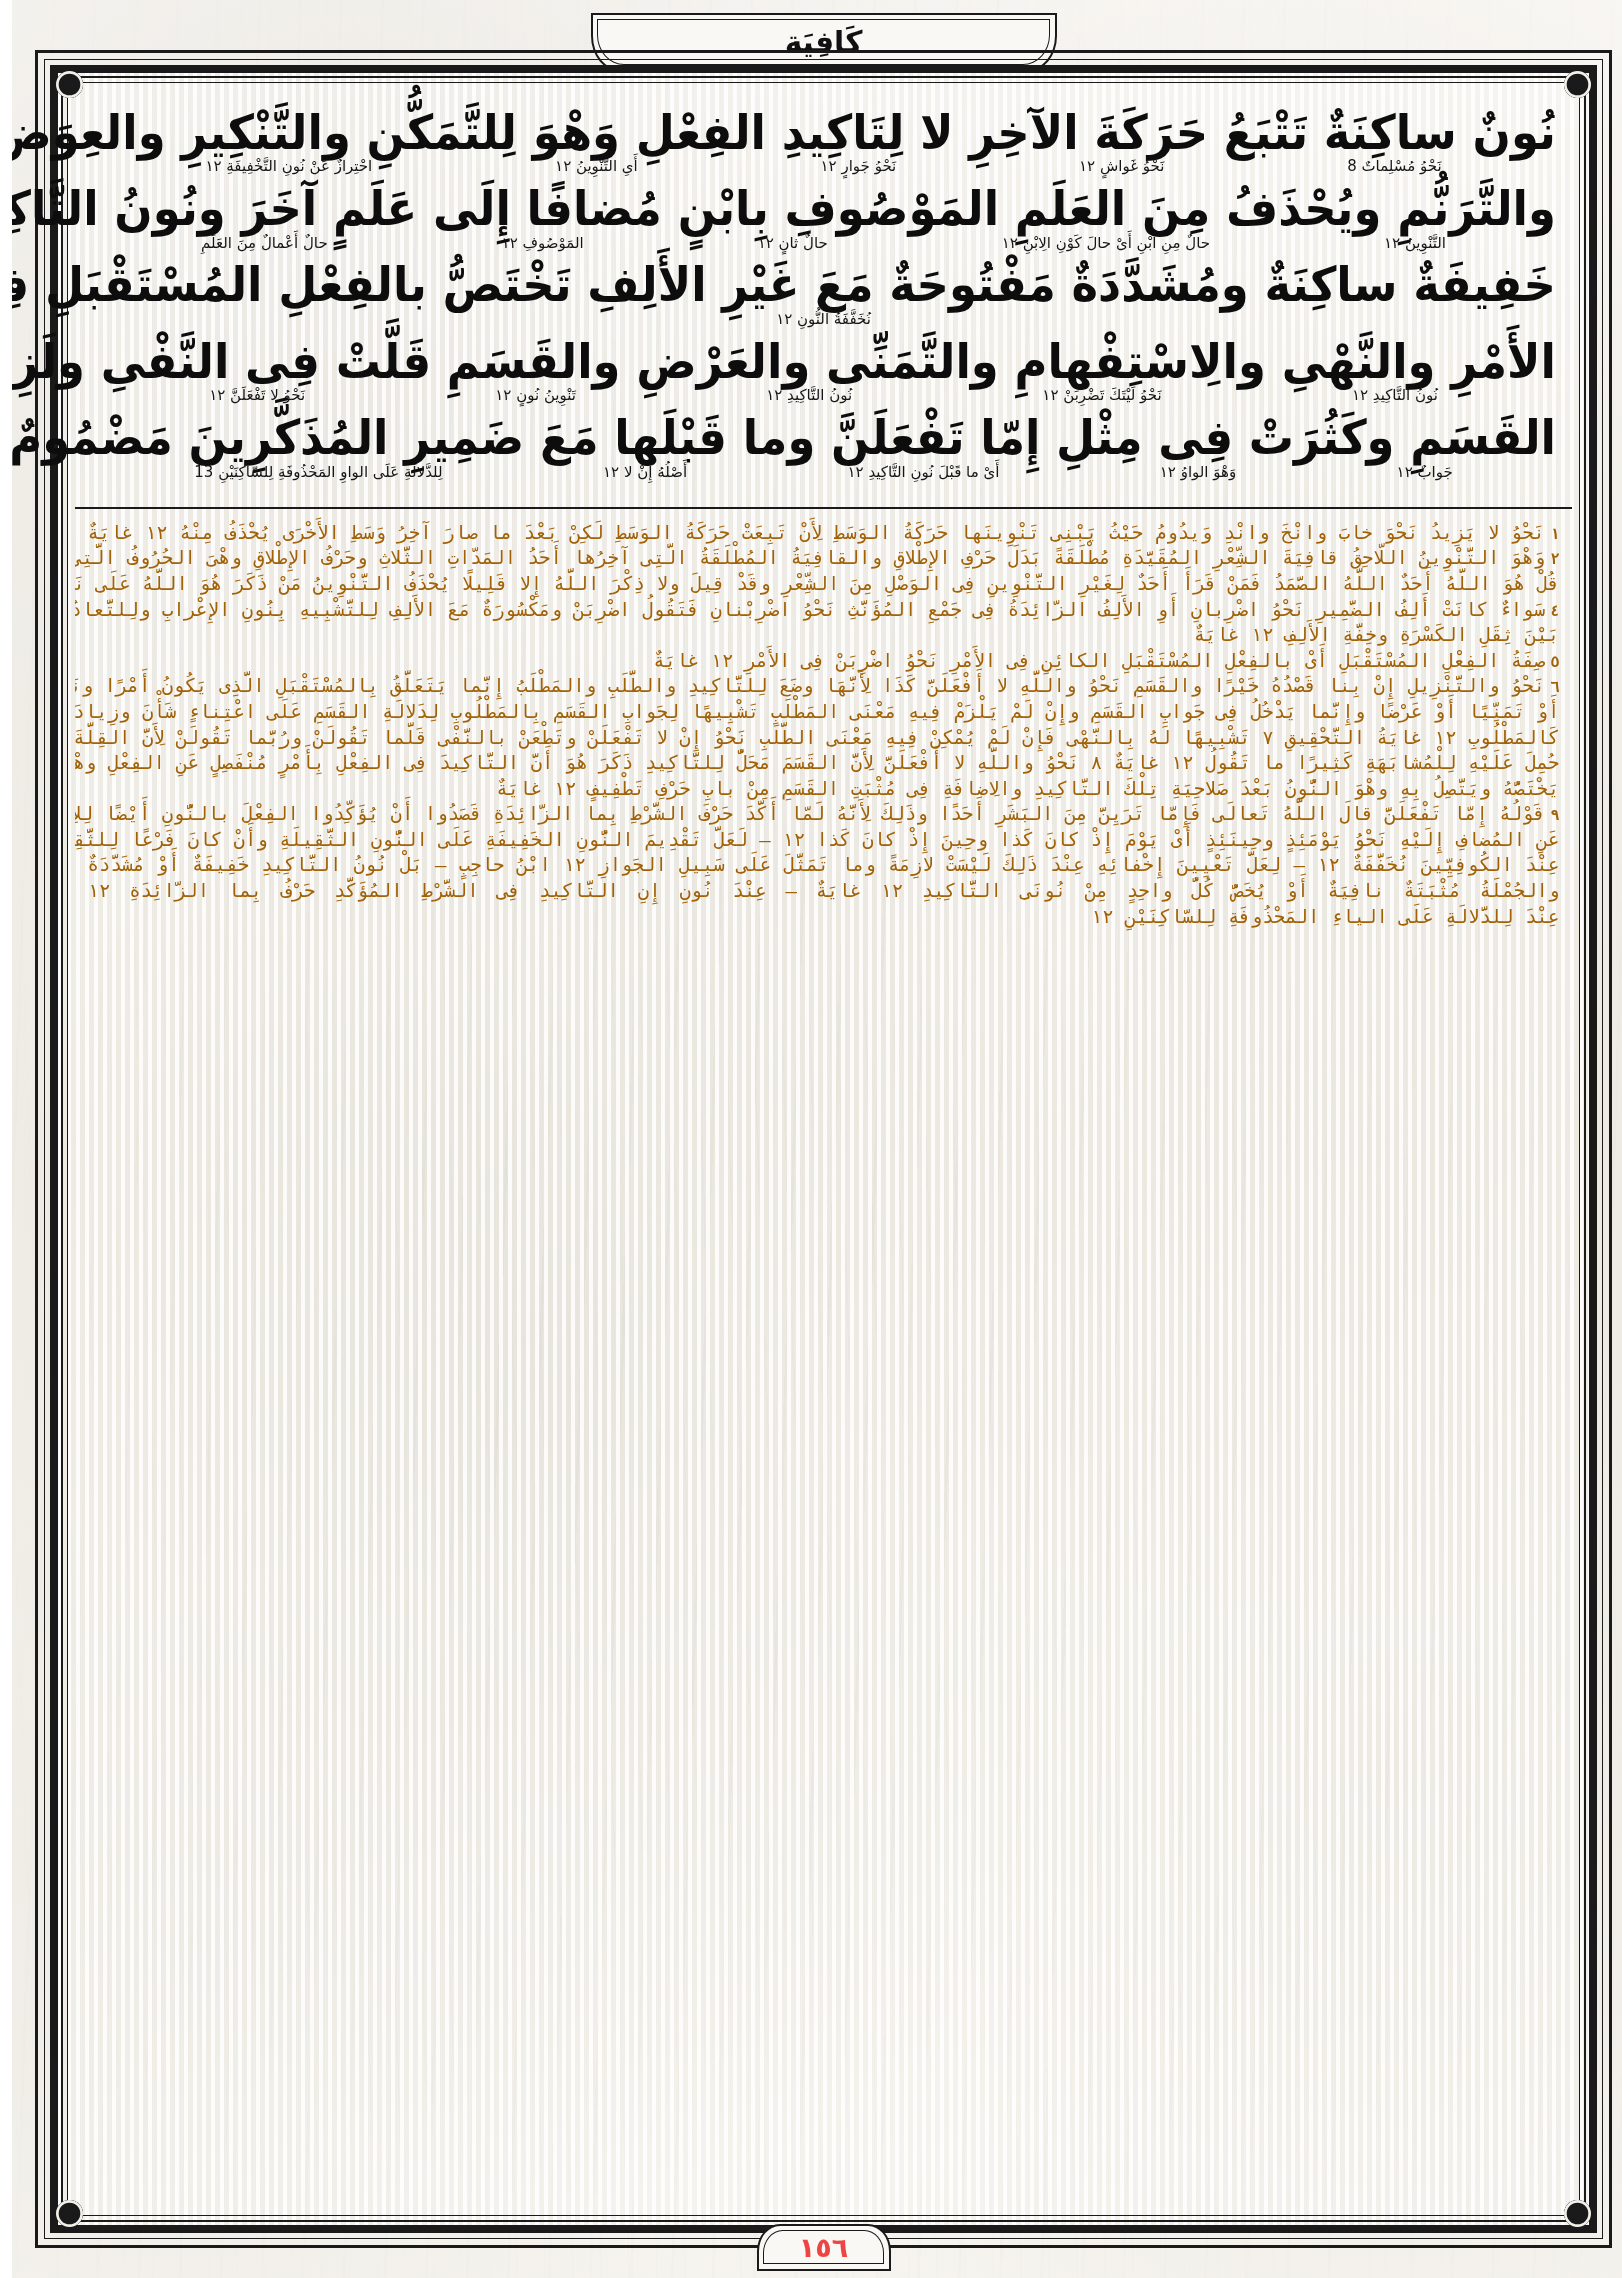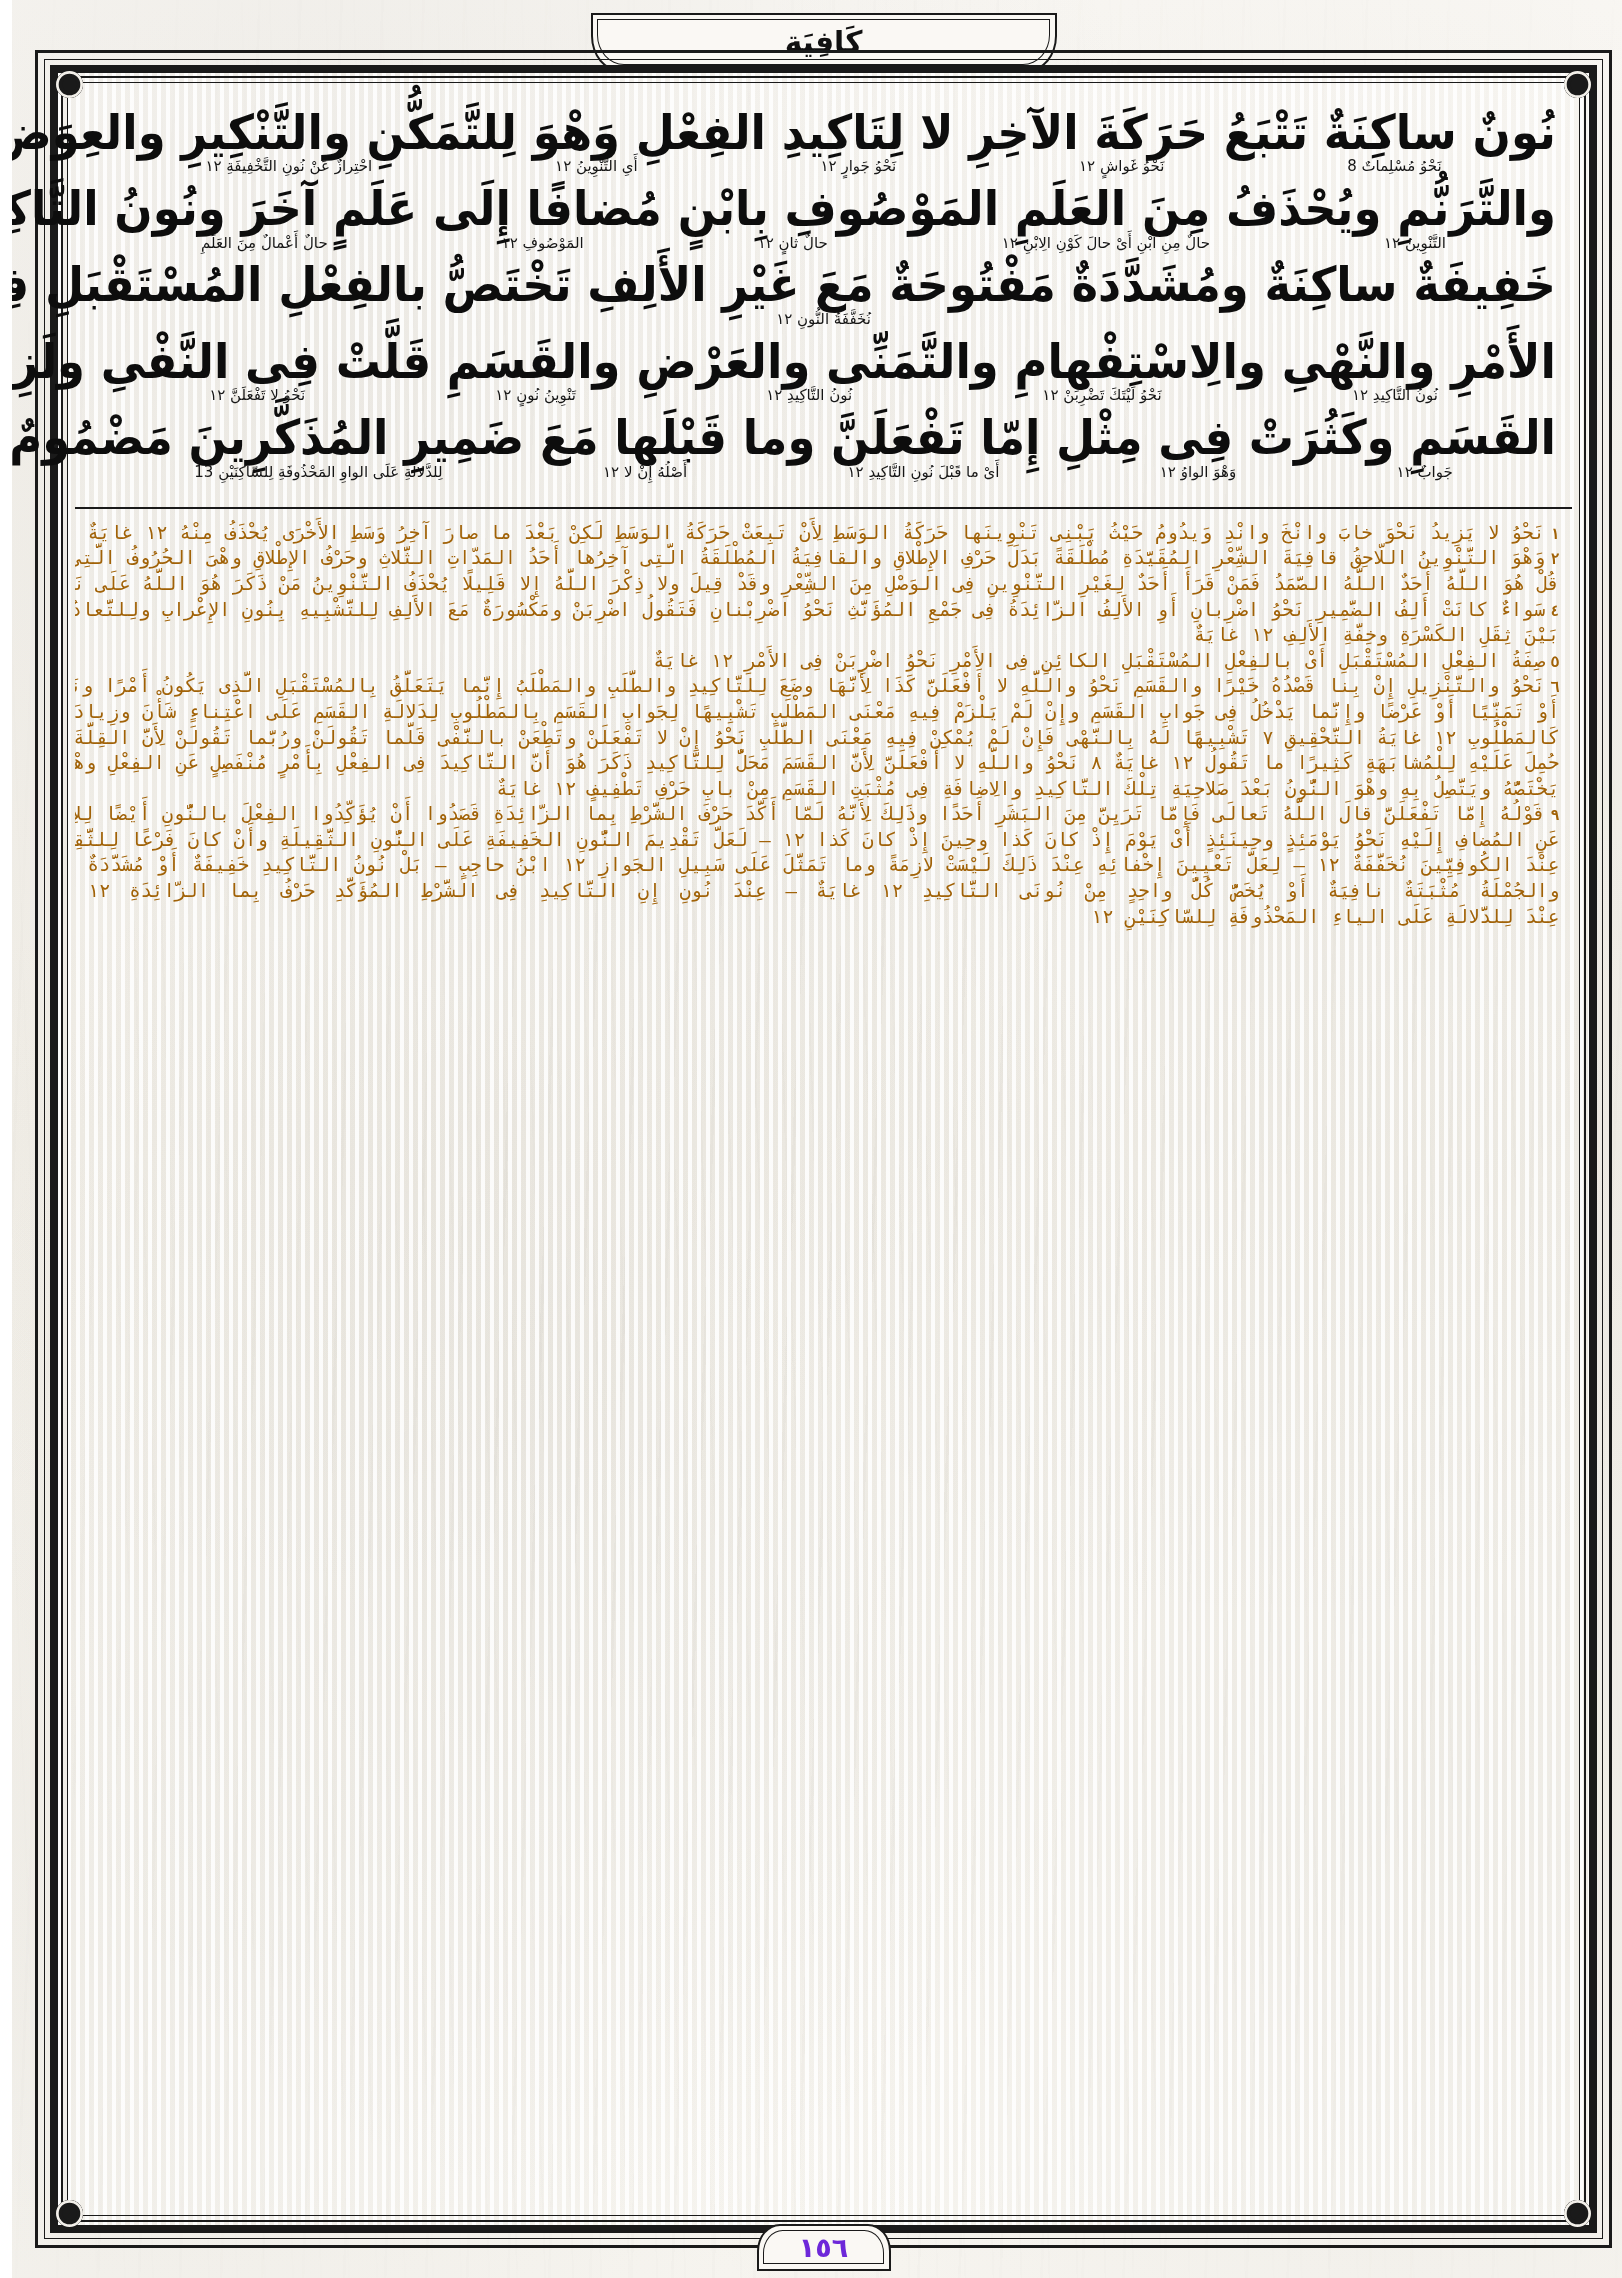--- a/index.html
+++ b/index.html
@@ -232,21 +232,21 @@
     content: "";
     position: absolute;
     inset: 4.5px;
     border: 0.9px solid #1a1a1a;
     border-radius: 19.7px 19.7px 0 0 / 23px 23px 0 0;
   }
   .page-num-text {
     font-family: "DejaVu Sans", "Liberation Sans", sans-serif;
     font-size: 27px;
     font-weight: 700;
-    color: #6d28d9;
+    color: #ef4444;
     direction: rtl;
   }
 </style>
 </head>
 <body>
 
 <div class="page">
   <div class="paper-texture"></div>
   <div class="bleed"></div>
 

